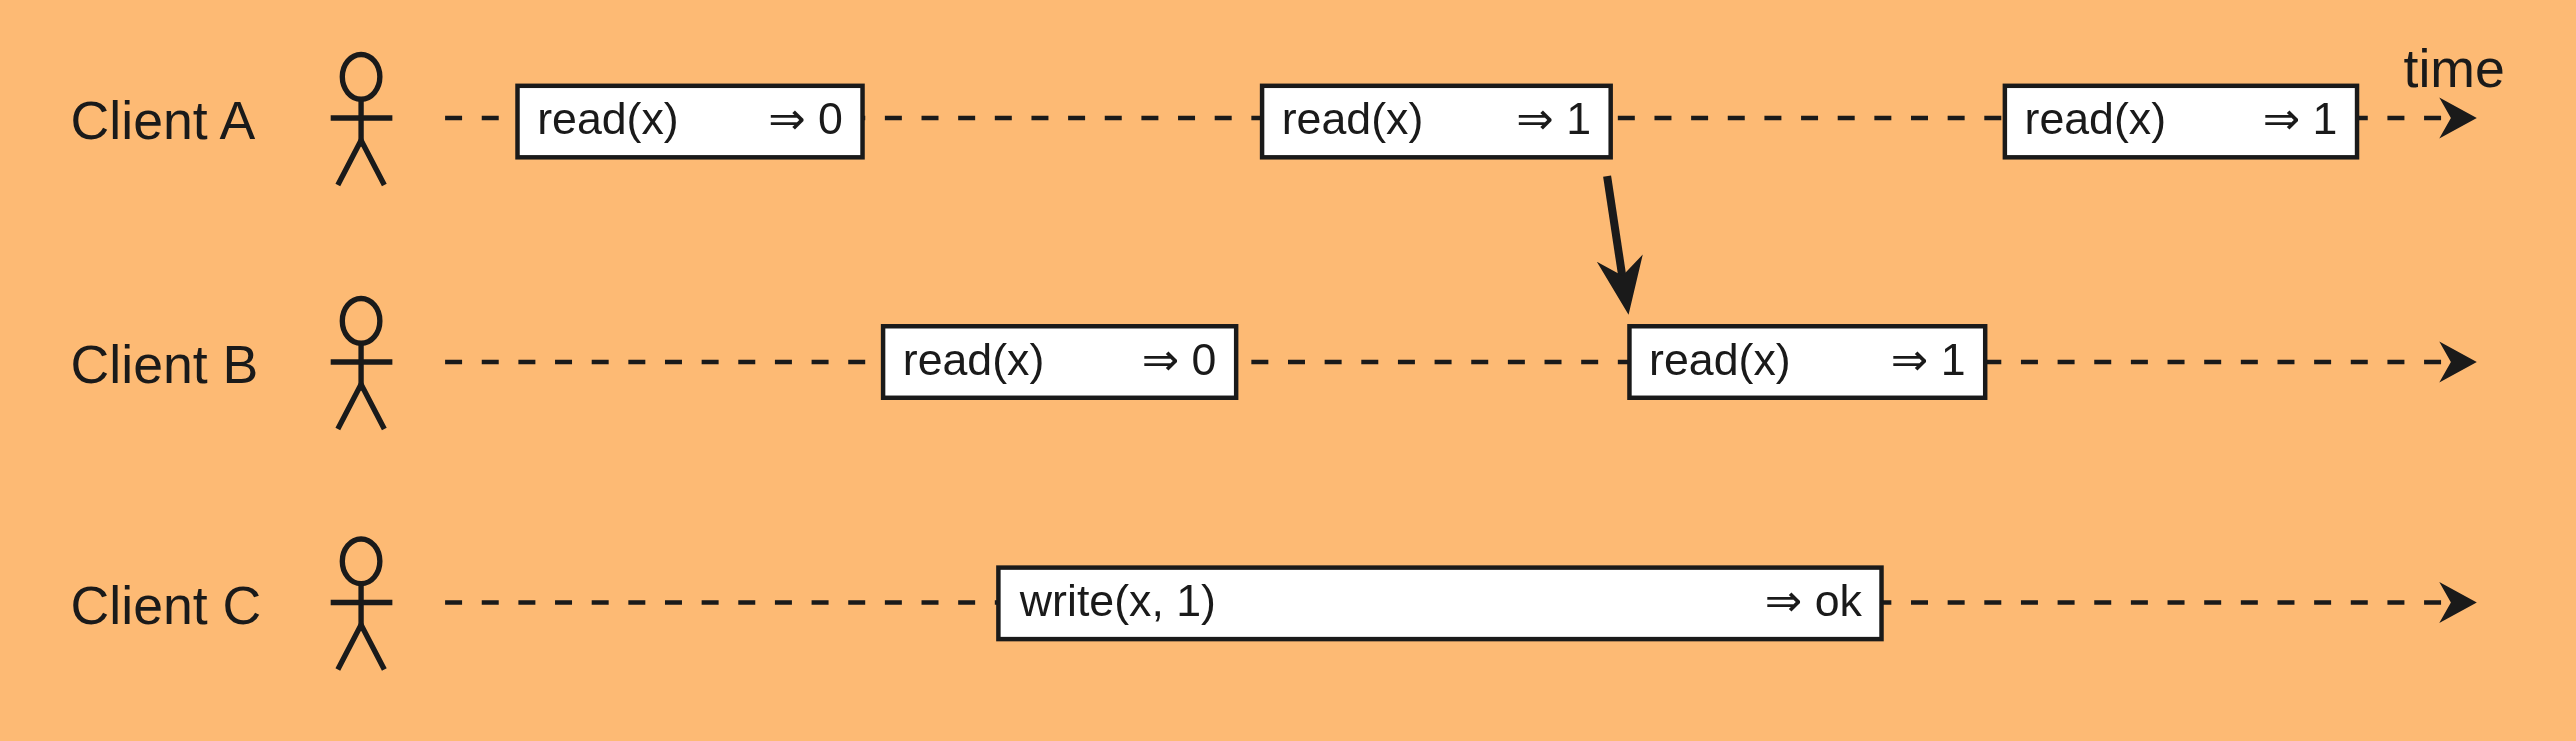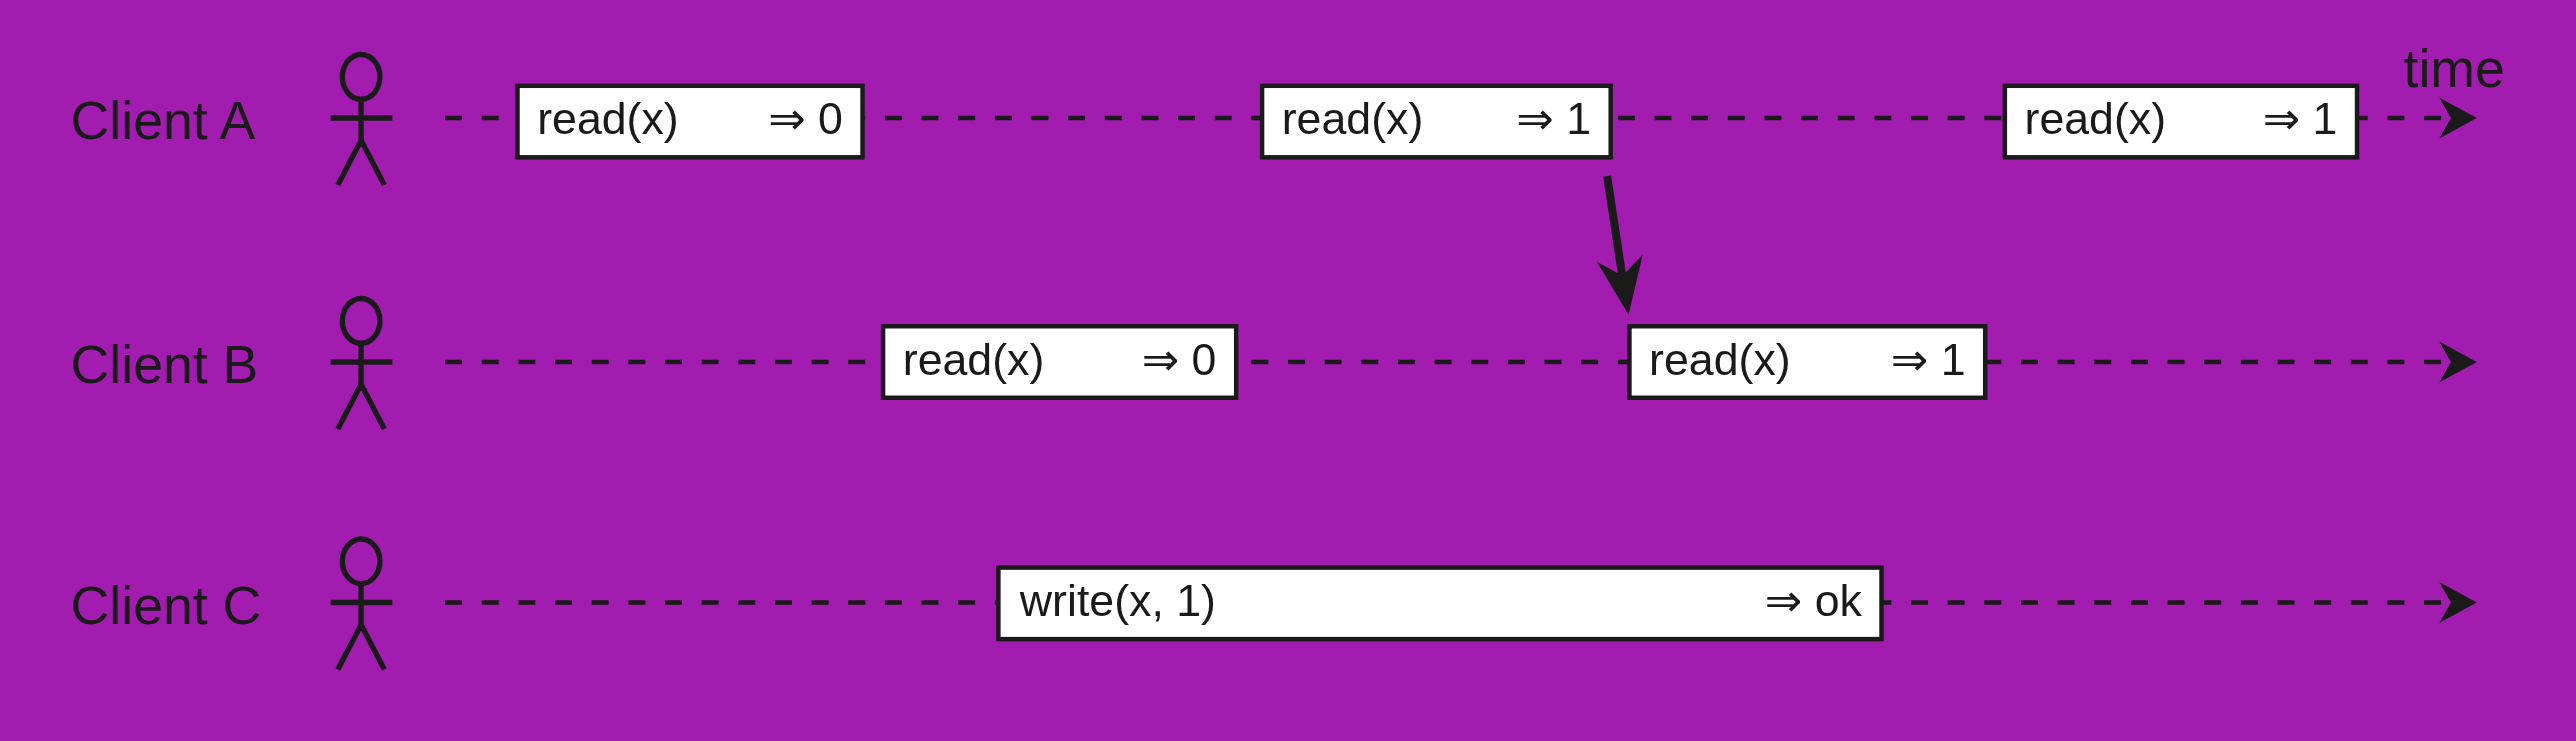--- a/index.html
+++ b/index.html
@@ -4,21 +4,21 @@
 <style>
   html, body {
     margin: 0;
     padding: 0;
     background: #ffffff;
   }
   .canvas {
     position: relative;
     width: 2576px;
     height: 741px;
-    background: #a21caf;
+    background: #fdba74;
     overflow: hidden;
   }
   svg text {
     font-family: "Liberation Sans", "DejaVu Sans", sans-serif;
     fill: #1a1a1a;
   }
   .client-label { font-size: 60px; }
   .op-label     { font-size: 50px; }
   .op-result    { font-size: 50px; }
   .time-label   { font-size: 60px; }

